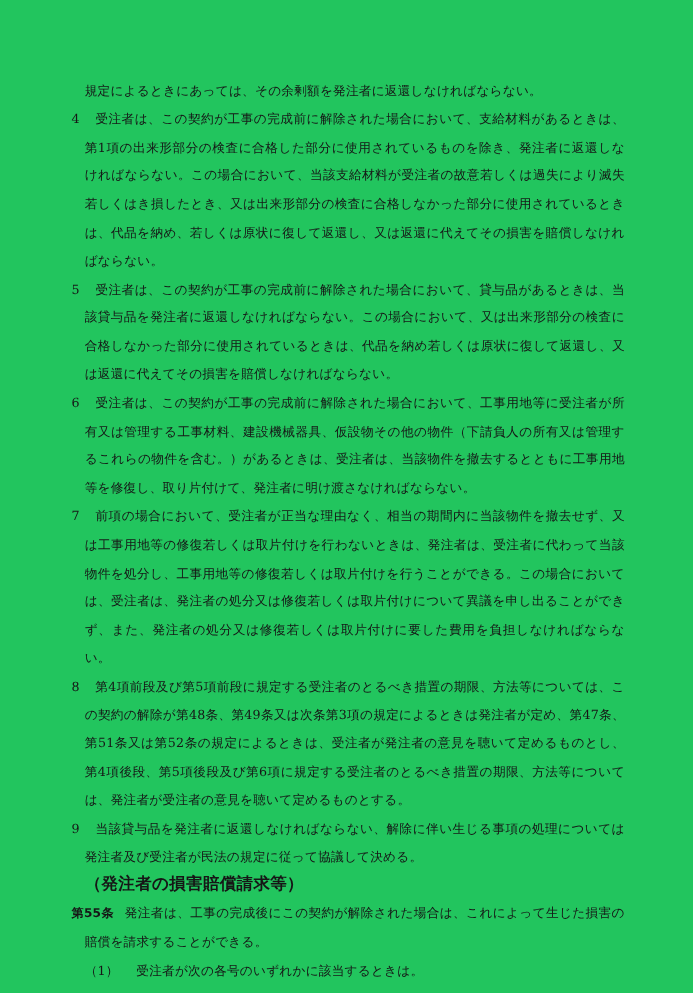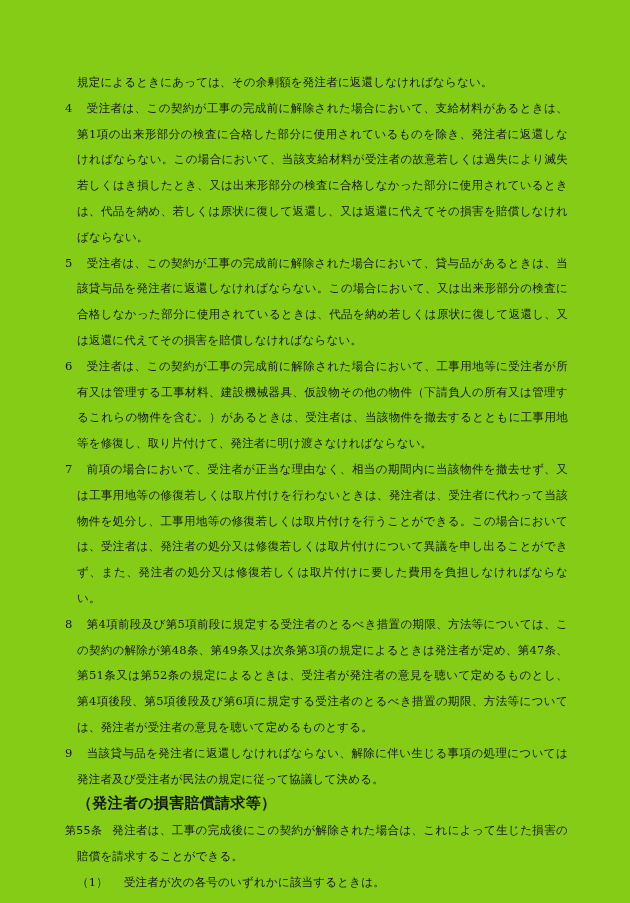--- a/index.html
+++ b/index.html
@@ -4,21 +4,21 @@
 <style>
   html, body {
     margin: 0;
     padding: 0;
     background: #ffffff;
   }
   .page {
     position: relative;
     width: 630px;
     height: 903px;
-    background: #84cc16;
+    background: #22c55e;
     overflow: hidden;
   }
   .doc {
     position: absolute;
     left: 65px;
     top: 70px;
     width: 503px;
     font-family: "DejaVu Serif", "Liberation Serif", serif;
     font-size: 11.5px;
     line-height: 25.8px;
@@ -44,21 +44,21 @@
     font-weight: bold;
     font-family: Liberation Mono, monospace;
     font-size: 15px;
     letter-spacing: 0.3px;
   }
   .para.article {
     padding-left: 12px;
     text-indent: -12px;
   }
   .anum {
-    font-weight: normal;
+    font-weight: bold;
     font-family: "DejaVu Sans", "Liberation Sans", sans-serif;
     font-size: 11px;
     margin-right: 10px;
   }
   .para.item {
     padding-left: 12px;
   }
   .inum {
     margin-right: 16px;
   }

